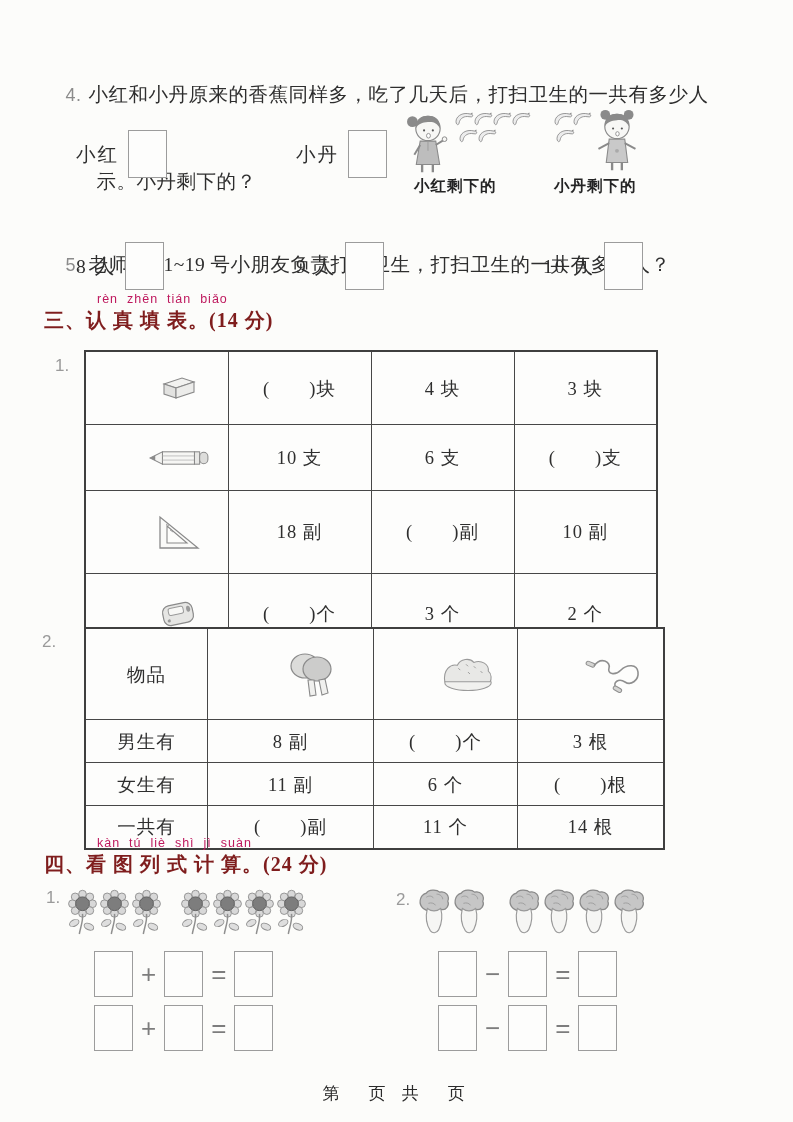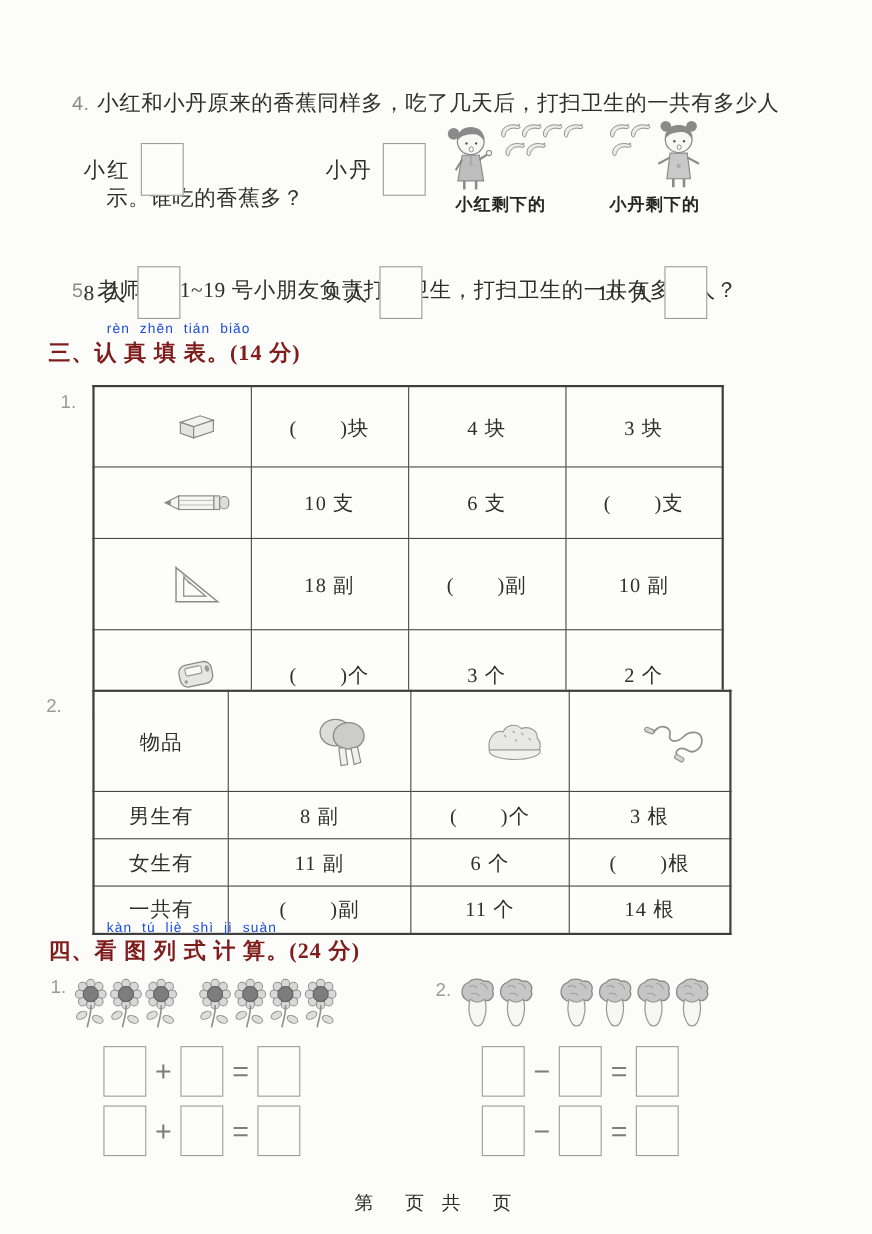--- a/index.html
+++ b/index.html
@@ -4,21 +4,21 @@
 <style>
   html,body{margin:0;padding:0;background:#e8e8e6;}
   .page{position:relative;width:793px;height:1122px;margin:0 auto;background:#fcfcfa;
         font-family:"Liberation Serif",serif;color:#2e2e2e;overflow:hidden;}
   .defs{position:absolute;width:0;height:0;overflow:hidden;}
 
   
   .qtext{font-size:19.5px;line-height:43px;letter-spacing:0.5px;white-space:pre;}
   .qnum{font-family:"Liberation Sans",sans-serif;color:#8b8b8b;font-size:18px;margin-right:7px;}
   .itemnum{position:absolute;font-family:"Liberation Sans",sans-serif;color:#9a9a9a;font-size:17px;}
-  .pinyin{position:absolute;font-family:"Liberation Sans",sans-serif;color:#1d4ed8;
+  .pinyin{position:absolute;font-family:"Liberation Sans",sans-serif;color:#be185d;
           font-size:12.5px;white-space:pre;letter-spacing:1px;}
   .sec-title{position:absolute;font-size:20px;font-weight:bold;color:#7f1d1d;letter-spacing:1px;white-space:pre;}
 
   
   .ans-group{position:absolute;display:flex;align-items:center;}
   .ans-label{font-size:19.5px;letter-spacing:2px;white-space:pre;}
   .ans-box{width:37px;height:46px;border:1px solid #9c9c9c;background:#fdfdfc;margin-left:9px;}
 
   
   #q4-illus{position:absolute;left:404px;top:104px;width:310px;height:100px;}
@@ -87,21 +87,21 @@
     <path d="M7 20 C2 16 3 7 10 5 C12 1.5 20 1 23 4 C29 2.5 33 8 31 13 C33 17 29 22 25 21 C21 24 12 24 7 20 Z" fill="#c6c6c6" stroke="#8a8a8a" stroke-width="1.2"></path>
     <path d="M10 9 C13 7 16 8 17 10 M20 6 C23 6 26 8 26 11 M12 15 C15 14 18 15 19 17" fill="none" stroke="#9c9c9c" stroke-width="0.9"></path>
     <path d="M11 20 C9 28 10 36 14 42 C16 44.5 20 44.5 22 41 C25 35 26 27 24 20 C20 23 15 23 11 20 Z" fill="#f6f6f4" stroke="#999999" stroke-width="1.1"></path>
   </symbol>
 </svg>
 
 <div class="page">
 
   <div class="qtext" style="position:absolute;left:44px;top:30px;width:720px;">
     <span class="qnum">4.</span><span>小红和小丹原来的香蕉同样多，吃了几天后，打扫卫生的一共有多少人</span><br>
-    <span style="padding-left:31px;">示。谁吃的香蕉多？</span>
+    <span style="padding-left:31px;">示。小丹剩下的？</span>
   </div>
 
   <div class="ans-group" style="left:76px;top:130px;">
     <span class="ans-label">小红</span>
     <div class="ans-box"></div>
   </div>
   <div class="ans-group" style="left:296px;top:130px;">
     <span class="ans-label">小丹</span>
     <div class="ans-box"></div>
   </div>

